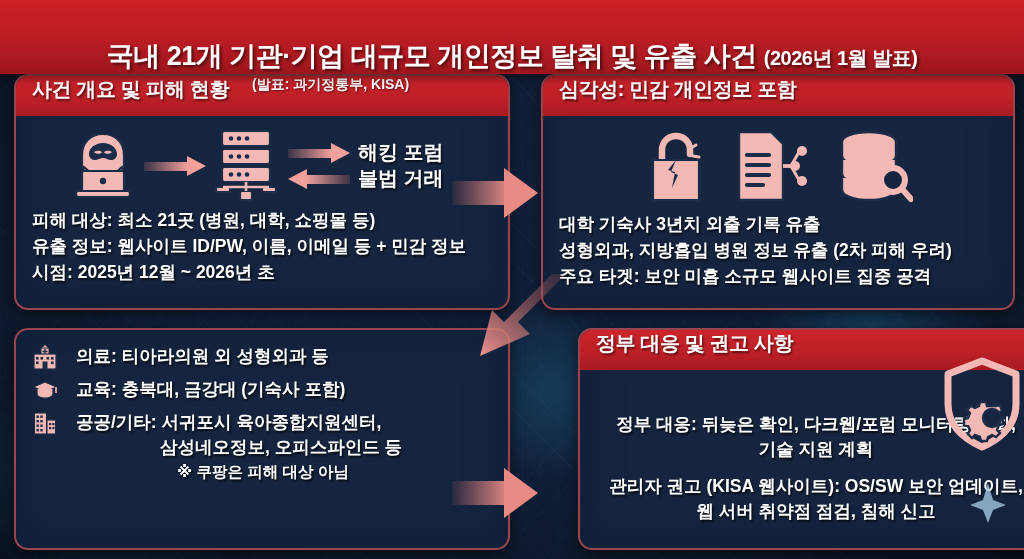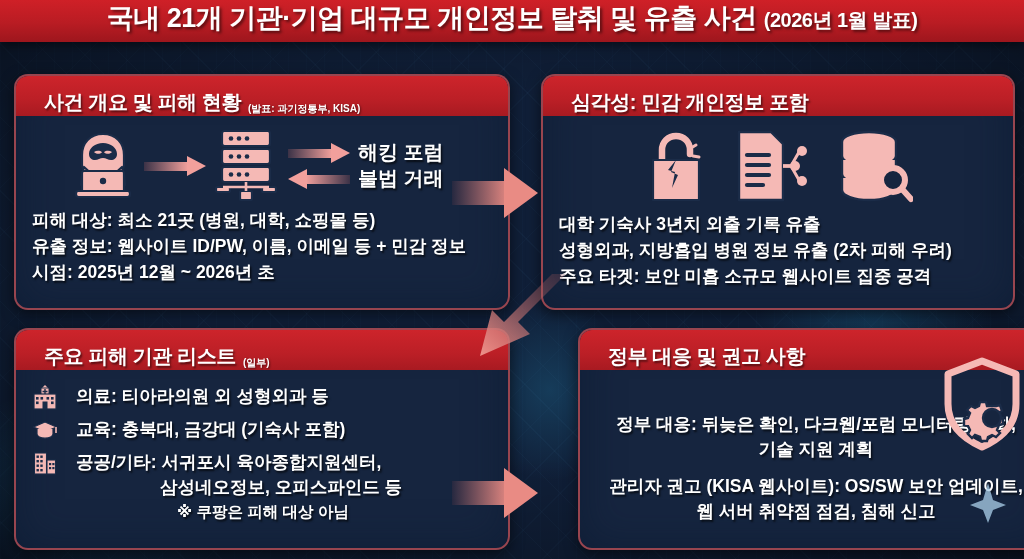--- a/index.html
+++ b/index.html
@@ -28,38 +28,38 @@
   .bg-vig{position:absolute;inset:0;
     background:radial-gradient(ellipse at 50% 50%, rgba(0,0,0,0) 45%, rgba(0,0,0,.45) 100%);}
   .glow-a{position:absolute;left:-40px;bottom:-30px;width:300px;height:220px;
     background:radial-gradient(closest-side, rgba(40,170,220,.30), rgba(0,0,0,0));}
   .glow-b{position:absolute;right:30px;top:230px;width:240px;height:200px;
     background:radial-gradient(closest-side, rgba(40,160,215,.22), rgba(0,0,0,0));}
   .glow-c{position:absolute;left:470px;top:300px;width:160px;height:180px;
     background:radial-gradient(closest-side, rgba(45,175,225,.20), rgba(0,0,0,0));}
 
   
-  .titlebar{position:absolute;left:0;top:0;width:1024px;height:42px;
+  .titlebar{position:absolute;left:0;top:0;width:1024px;height:74px;
     background:linear-gradient(180deg,#cf2027 0%,#b91c23 55%,#9d161d 100%);
-    display:flex;align-items:flex-start;justify-content:center;
+    display:flex;align-items:flex-end;justify-content:center;
     box-shadow:0 3px 10px rgba(0,0,0,.5);z-index:5;}
   .title{color:#fff;font-size:27px;font-weight:bold;letter-spacing:-.5px;
     text-shadow:2px 2px 3px rgba(0,0,0,.55);white-space:nowrap;}
   .title .sub{font-size:20px;font-weight:bold;}
 
   
   .panel{position:absolute;border-radius:14px;overflow:hidden;
     border:2px solid rgba(196,80,86,.75);
     background:#16253f;
     box-shadow:0 4px 14px rgba(0,0,0,.55), inset 0 0 40px rgba(10,25,48,.6);}
   .phead{height:40px;background:linear-gradient(180deg,#cd242b 0%,#bb1f26 60%,#a81a21 100%);
-    display:flex;align-items:flex-end;padding:0 0 0 28px;position:relative;}
+    display:flex;align-items:flex-start;padding:0 0 0 16px;position:relative;}
   .phead h2{margin:0;color:#fff;font-size:20px;font-weight:bold;letter-spacing:-.4px;
     text-shadow:1.5px 1.5px 2px rgba(0,0,0,.5);white-space:nowrap;}
-  .phead .note{font-size:10px;font-weight:bold;margin-left:7px;color:#fff;
+  .phead .note{font-size:14px;font-weight:bold;margin-left:23px;color:#fff;
     text-shadow:1px 1px 2px rgba(0,0,0,.5);white-space:nowrap;}
   .pbody{position:relative;padding:8px 14px 8px 16px;color:#fff;}
 
   .p1{left:14px;top:74px;width:492px;height:232px;}
   .p2{left:541px;top:74px;width:470px;height:232px;}
   .p3{left:14px;top:328px;width:492px;height:218px;}
   .p4{left:541px;top:328px;width:470px;height:218px;margin-left:37px;}
 
   .lines{font-size:17.5px;font-weight:bold;line-height:1.48;
     text-shadow:1.5px 1.5px 2px rgba(0,0,0,.7);}
@@ -273,24 +273,20 @@
       </div>
       <div class="lines">
         <div>대학 기숙사 3년치 외출 기록 유출</div>
         <div>성형외과, 지방흡입 병원 정보 유출 (2차 피해 우려)</div>
         <div>주요 타겟: 보안 미흡 소규모 웹사이트 집중 공격</div>
       </div>
     </div>
   </div>
 
   <div class="panel p3">
-    <div class="phead">
-      <h2>주요 피해 기관 리스트</h2>
-      <span class="note">(일부)</span>
-    </div>
     <div class="pbody" style="padding-top:14px">
 
       <div class="lrow">
         <span>
           <svg width="26" height="26" viewBox="0 0 26 26">
             <path d="M13 1l3 3-3 3-3-3z" fill="#f5b9b5"></path>
             <rect x="9" y="4" width="8" height="7" fill="#f5b9b5" stroke="#1b2c48" stroke-width="1"></rect>
             <path d="M13 5v5M10.5 7.5h5" stroke="#1b2c48" stroke-width="1.4"></path>
             <rect x="2" y="10" width="22" height="15" fill="#f5b9b5" stroke="#1b2c48" stroke-width="1.2"></rect>
             <g fill="#1b2c48">

